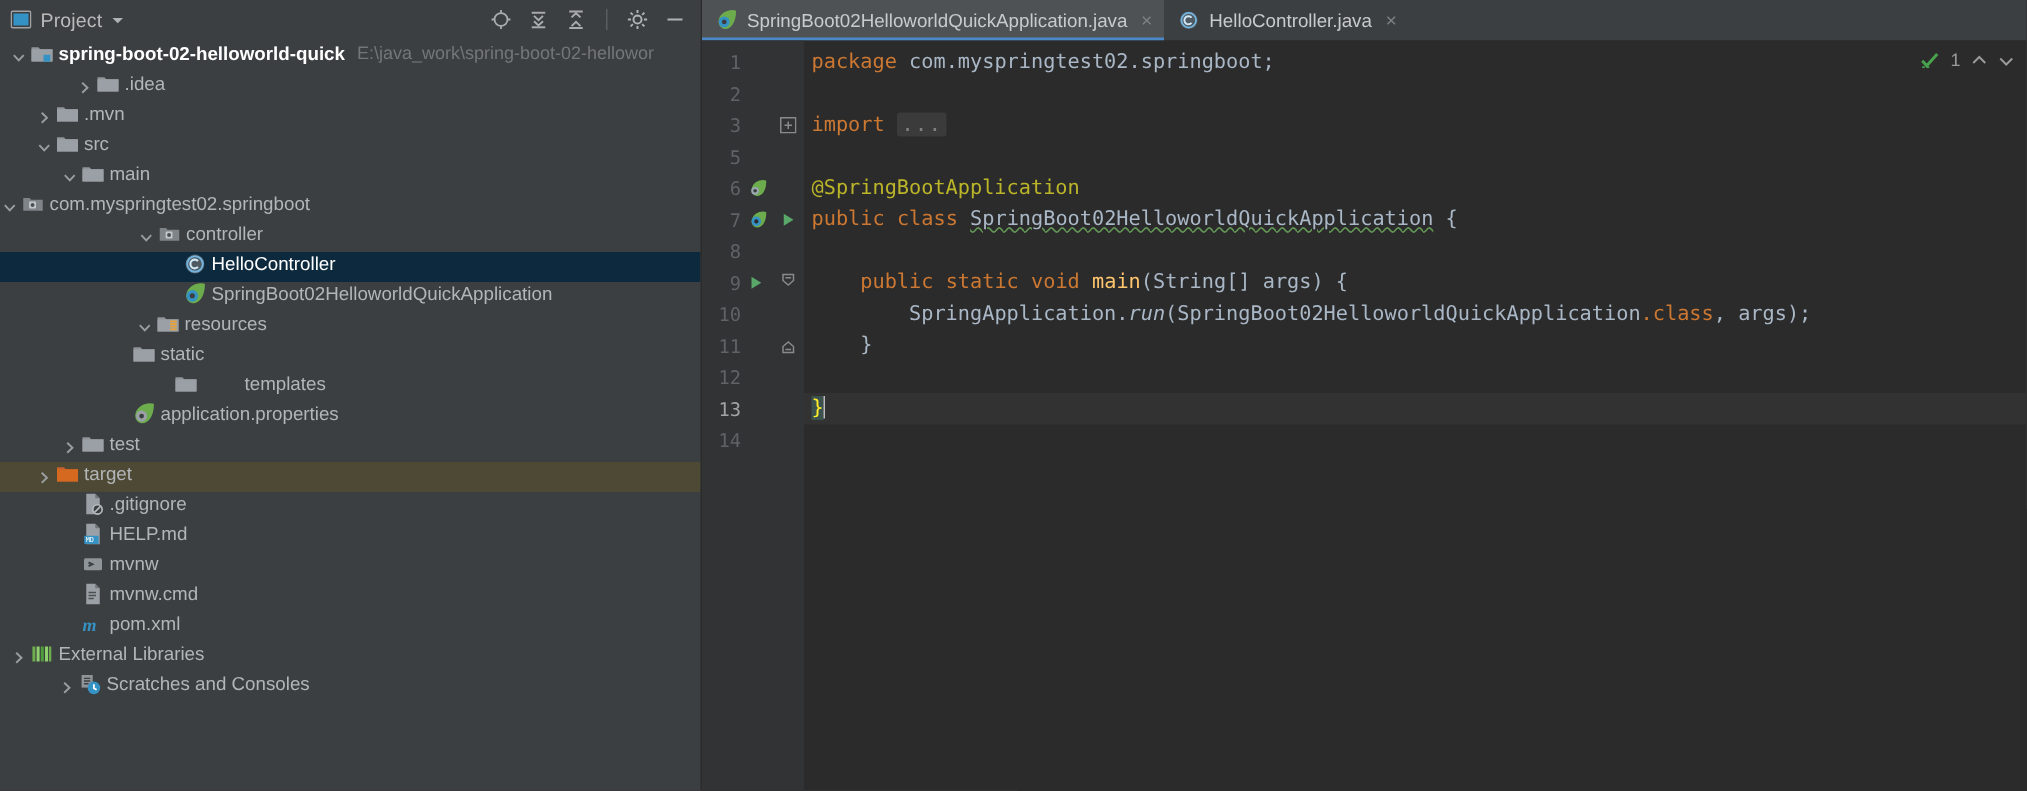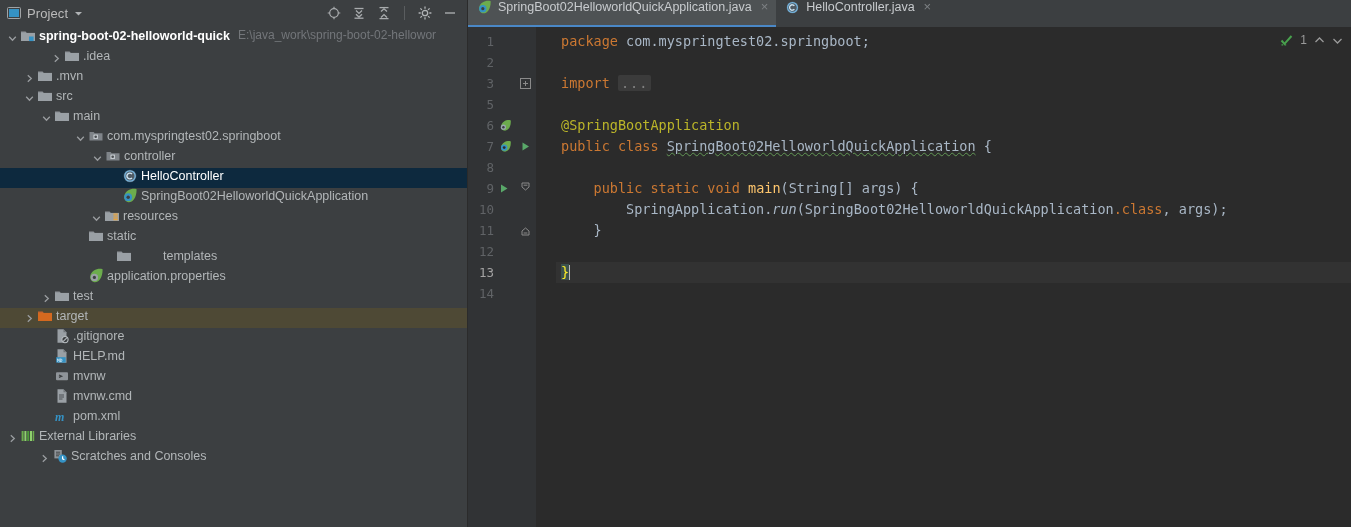--- a/index.html
+++ b/index.html
@@ -68,21 +68,21 @@
   
   #editor-area {
     flex: 1; height: 527px; display: flex; flex-direction: column;
     background: #2b2b2b; position: relative;
   }
   #tabbar {
     height: 27px; min-height: 27px; display: flex; align-items: stretch;
     background: #3c3f41;
   }
   .tab {
-    display: flex; gap: 6px;
+    display: flex; align-items: center; gap: 6px;
     padding: 0 8px 0 9px;
     font-size: 12.5px; color: #c8cbce;
     position: relative; cursor: default;
   }
   .tab.active { background: #4e5254; }
   .tab.active::after {
     content: ""; position: absolute; left: 0; right: 0; bottom: 0;
     height: 2px; background: #4a88c7;
   }
   .tab .tab-close { color: #7d8184; font-size: 13px; margin-left: 3px; line-height: 1; }
@@ -105,21 +105,20 @@
   }
   .gl.cur .num { color: #a4a3a3; }
   .gl .gmark { width: 20px; display: flex; align-items: center; justify-content: flex-start; padding-left: 3px; }
   .gl .fold { width: 18px; display: flex; align-items: center; justify-content: center; }
 
   #code {
     flex: 1; position: relative; padding-top: 4px;
     font-family: "DejaVu Sans Mono", monospace;
     font-size: 13.5px;
     overflow: hidden;
-    margin-left: 20px;
   }
   .cl { height: 21px; line-height: 21px; white-space: pre; padding-left: 5px; color: #a9b7c6; }
   .cl.cur { background: #323232; }
   .kw  { color: #cc7832; }
   .ann { color: #bbb529; }
   .cls { color: #a9b7c6; }
   .txt { color: #a9b7c6; }
   .meth{ color: #ffc66d; }
   .it  { font-style: italic; }
   .brc { color: #a9b7c6; }
@@ -276,21 +275,21 @@
             </svg>
           </span>
           <span class="ico">
             <svg width="16" height="16" viewBox="0 0 16 16">
               <path d="M1 3.5h4.6l1.2 1.4H15v8.1H1z" fill="#8f9499"></path>
               <path d="M1 4.9h14v8.1H1z" fill="#9aa0a5"></path>
             </svg>
           </span>
           <span class="lbl">main</span>
         </div>
-        <div class="row" style="padding-left: 74px;">
+        <div class="row" style="">
           <span class="arrow">
             <svg width="9" height="9" viewBox="0 0 9 9">
               <path d="M1.2 2.8 L4.5 6.3 L7.8 2.8" fill="none" stroke="#9a9da0" stroke-width="1.3"></path>
             </svg>
           </span>
           <span class="ico">
             <svg width="16" height="16" viewBox="0 0 16 16">
               <path d="M1.5 4h4.2l1 1.2H14.5v7.3H1.5z" fill="#7f8489"></path>
               <rect x="5.4" y="6.4" width="4.6" height="4.6" rx="0.6" fill="#c2c7cc"></rect>
               <circle cx="7.7" cy="8.7" r="1.3" fill="#4b4f52"></circle>

